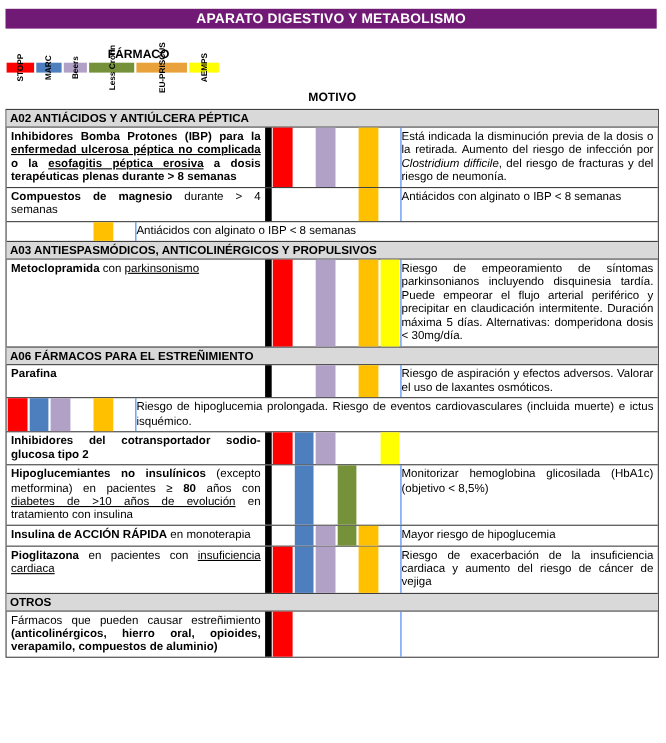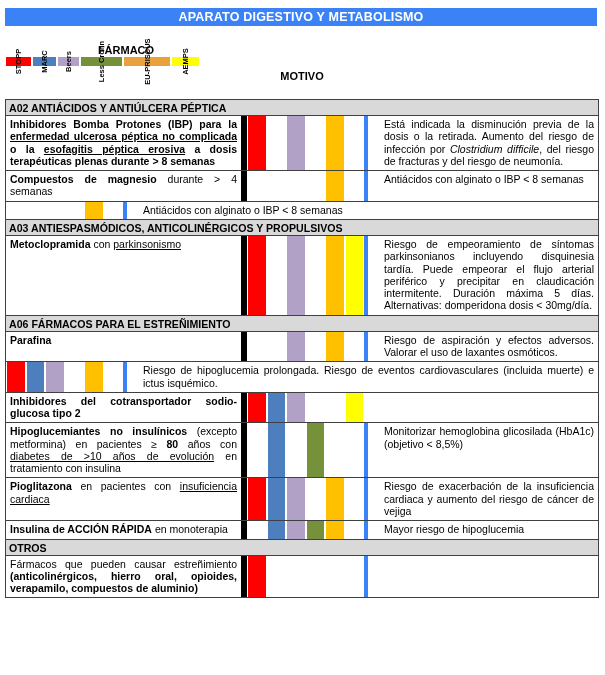--- a/index.html
+++ b/index.html
@@ -1,39 +1,39 @@
 <!DOCTYPE html>
 <html><head>
 <meta charset="utf-8">
 <style>
   html,body{margin:0;padding:0;background:#ffffff;}
   body{width:605px;height:675px;font-family:"Liberation Sans",sans-serif;-webkit-font-smoothing:antialiased;}
   .page{position:relative;width:605px;height:675px;background:#fff;overflow:hidden;}
-  .title-bar{position:absolute;left:5px;top:8px;width:592px;height:18px;background:#3b82f6;color:#fff;
+  .title-bar{position:absolute;left:5px;top:8px;width:592px;height:18px;background:#701a75;color:#fff;
     font-weight:bold;font-size:12.5px;display:flex;align-items:center;justify-content:center;letter-spacing:.2px;}
   .table{position:absolute;left:5px;top:44px;width:594px;}
   
   .header-row{display:flex;height:55px;flex-direction:column;}
   .h-farmaco{width:242px;display:flex;align-items:flex-end;justify-content:center;font-weight:bold;font-size:11px;padding-bottom:1px;box-sizing:border-box;}
   .h-chips{width:117px;display:flex;}
-  .h-motivo{flex:1;display:flex;align-items:flex-end;justify-content:center;font-weight:bold;font-size:11px;padding-bottom:17px;box-sizing:border-box;}
+  .h-motivo{flex:1;display:flex;align-items:flex-end;justify-content:center;font-weight:bold;font-size:11px;padding-bottom:4px;box-sizing:border-box;}
   .chip-cell{flex:1;padding:0 1px;box-sizing:border-box;}
   .chip-block{height:100%;display:flex;align-items:center;justify-content:center;overflow:visible;}
   .chip-label{transform:rotate(-90deg);white-space:nowrap;font-size:7.5px;font-weight:bold;color:#000;}
   
   .tbody{border:1px solid #404040;}
   .tbody > :first-child{border-top:none;}
   .section-row{background:#d9d9d9;font-weight:bold;font-size:10.6px;padding:2px 3px 1px 3px;border-top:1px solid #404040;}
   .drug-row{display:flex;border-top:1px solid #404040;align-items:stretch;}
   .cell-farmaco{width:241px;box-sizing:border-box;padding:2px 4px 3px 4px;font-size:10.5px;line-height:1.17;
     text-align:justify;border-right:6px solid #000000;}
   .cell-criteria{width:117px;display:flex;}
   .crit-cell{flex:1;padding:0 1px;box-sizing:border-box;}
   .crit-fill{height:100%;}
-  .cell-motivo{flex:1;box-sizing:border-box;border-left:4px solid #3b82f6;padding:2px 4px 3px 16px;font-size:10.5px;
+  .cell-motivo{flex:1;box-sizing:border-box;border-left:1px solid #3b82f6;padding:2px 4px 3px 0;font-size:10.5px;
     line-height:1.17;text-align:justify;}
   .b{font-weight:bold;}
   .u{text-decoration:underline;}
   .i{font-style:italic;}
 </style>
 </head>
 <body>
 
 <div class="page">
   <div class="title-bar">APARATO DIGESTIVO Y METABOLISMO</div>
@@ -208,58 +208,58 @@
             <div class="crit-cell"></div>
             <div class="crit-cell">
               <div class="crit-fill" style="background: rgb(117, 146, 59);"></div>
             </div>
             <div class="crit-cell"></div>
             <div class="crit-cell"></div>
           </div>
           <div class="cell-motivo"><span>Monitorizar hemoglobina glicosilada (HbA1c) (objetivo &lt; 8,5%)</span></div>
         </div>
         <div class="drug-row">
+          <div class="cell-farmaco"><span class="b">Insulina de ACCIÓN RÁPIDA</span><span> en monoterapia</span></div>
+          <div class="cell-criteria">
+            <div class="crit-cell"></div>
+            <div class="crit-cell">
+              <div class="crit-fill" style="background: rgb(77, 126, 189);"></div>
+            </div>
+            <div class="crit-cell">
+              <div class="crit-fill" style="background: rgb(177, 161, 199);"></div>
+            </div>
+            <div class="crit-cell">
+              <div class="crit-fill" style="background: rgb(117, 146, 59);"></div>
+            </div>
+            <div class="crit-cell">
+              <div class="crit-fill" style="background: rgb(255, 192, 0);"></div>
+            </div>
+            <div class="crit-cell"></div>
+          </div>
+          <div class="cell-motivo"><span>Mayor riesgo de hipoglucemia</span></div>
+        </div>
+        <div class="drug-row">
           <div class="cell-farmaco"><span class="b">Pioglitazona</span><span> en pacientes con </span><span class="u">insuficiencia cardiaca</span></div>
           <div class="cell-criteria">
             <div class="crit-cell">
               <div class="crit-fill" style="background: rgb(254, 0, 0);"></div>
             </div>
             <div class="crit-cell">
               <div class="crit-fill" style="background: rgb(77, 126, 189);"></div>
             </div>
             <div class="crit-cell">
               <div class="crit-fill" style="background: rgb(177, 161, 199);"></div>
             </div>
             <div class="crit-cell"></div>
             <div class="crit-cell">
               <div class="crit-fill" style="background: rgb(255, 192, 0);"></div>
             </div>
             <div class="crit-cell"></div>
           </div>
           <div class="cell-motivo"><span>Riesgo de exacerbación de la insuficiencia cardiaca y aumento del riesgo de cáncer de vejiga</span></div>
-        </div>
-        <div class="drug-row">
-          <div class="cell-farmaco"><span class="b">Insulina de ACCIÓN RÁPIDA</span><span> en monoterapia</span></div>
-          <div class="cell-criteria">
-            <div class="crit-cell"></div>
-            <div class="crit-cell">
-              <div class="crit-fill" style="background: rgb(77, 126, 189);"></div>
-            </div>
-            <div class="crit-cell">
-              <div class="crit-fill" style="background: rgb(177, 161, 199);"></div>
-            </div>
-            <div class="crit-cell">
-              <div class="crit-fill" style="background: rgb(117, 146, 59);"></div>
-            </div>
-            <div class="crit-cell">
-              <div class="crit-fill" style="background: rgb(255, 192, 0);"></div>
-            </div>
-            <div class="crit-cell"></div>
-          </div>
-          <div class="cell-motivo"><span>Mayor riesgo de hipoglucemia</span></div>
         </div>
         <div class="section-row">OTROS</div>
         <div class="drug-row">
           <div class="cell-farmaco"><span>Fármacos que pueden causar estreñimiento </span><span class="b">(anticolinérgicos, hierro oral, opioides, verapamilo, compuestos de aluminio)</span></div>
           <div class="cell-criteria">
             <div class="crit-cell">
               <div class="crit-fill" style="background: rgb(254, 0, 0);"></div>
             </div>
             <div class="crit-cell"></div>
             <div class="crit-cell"></div>

